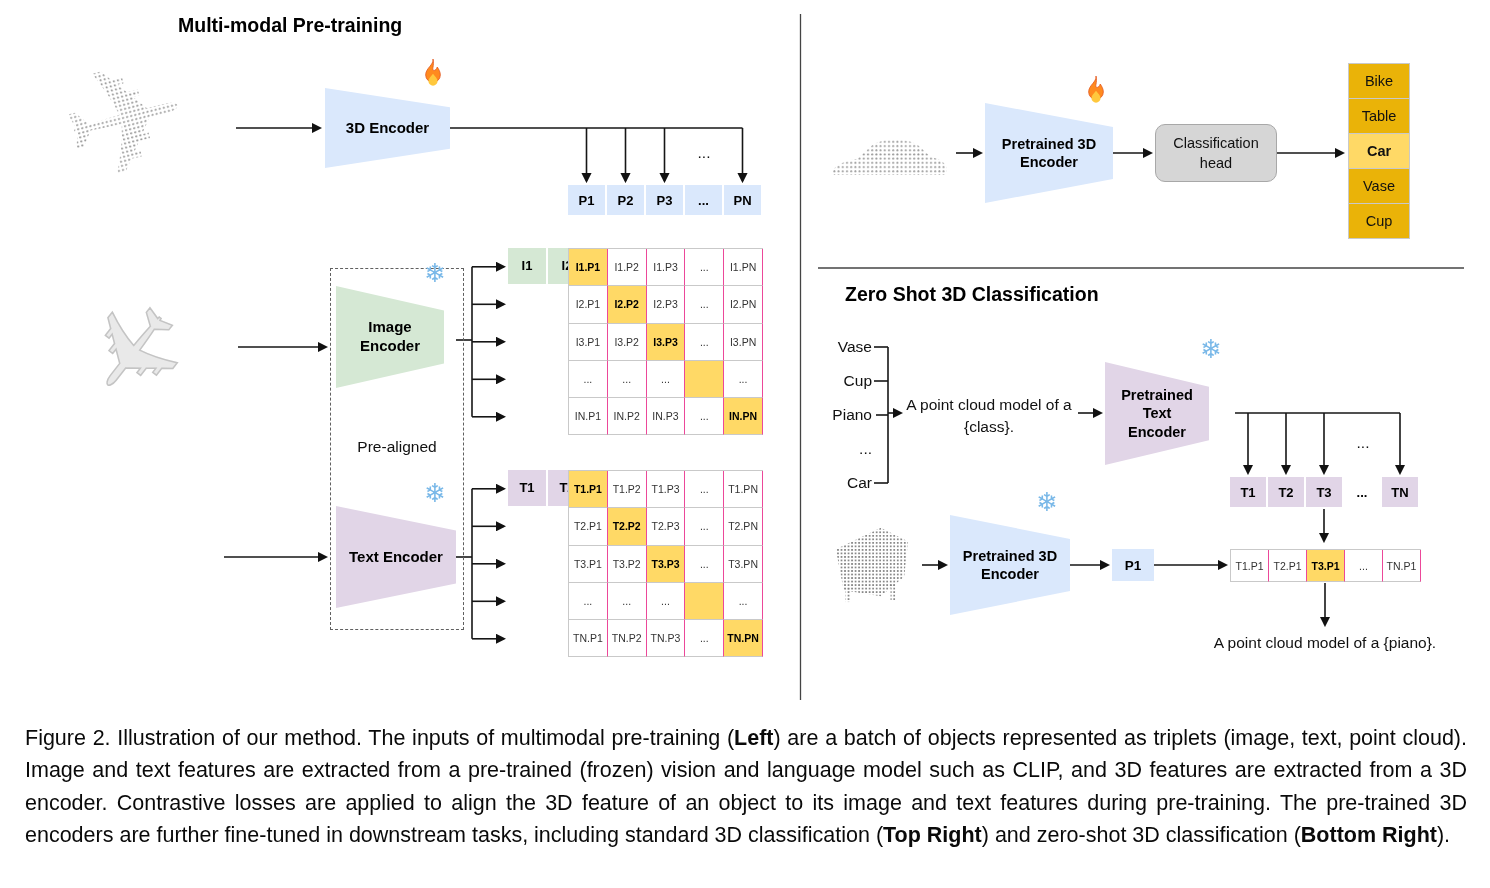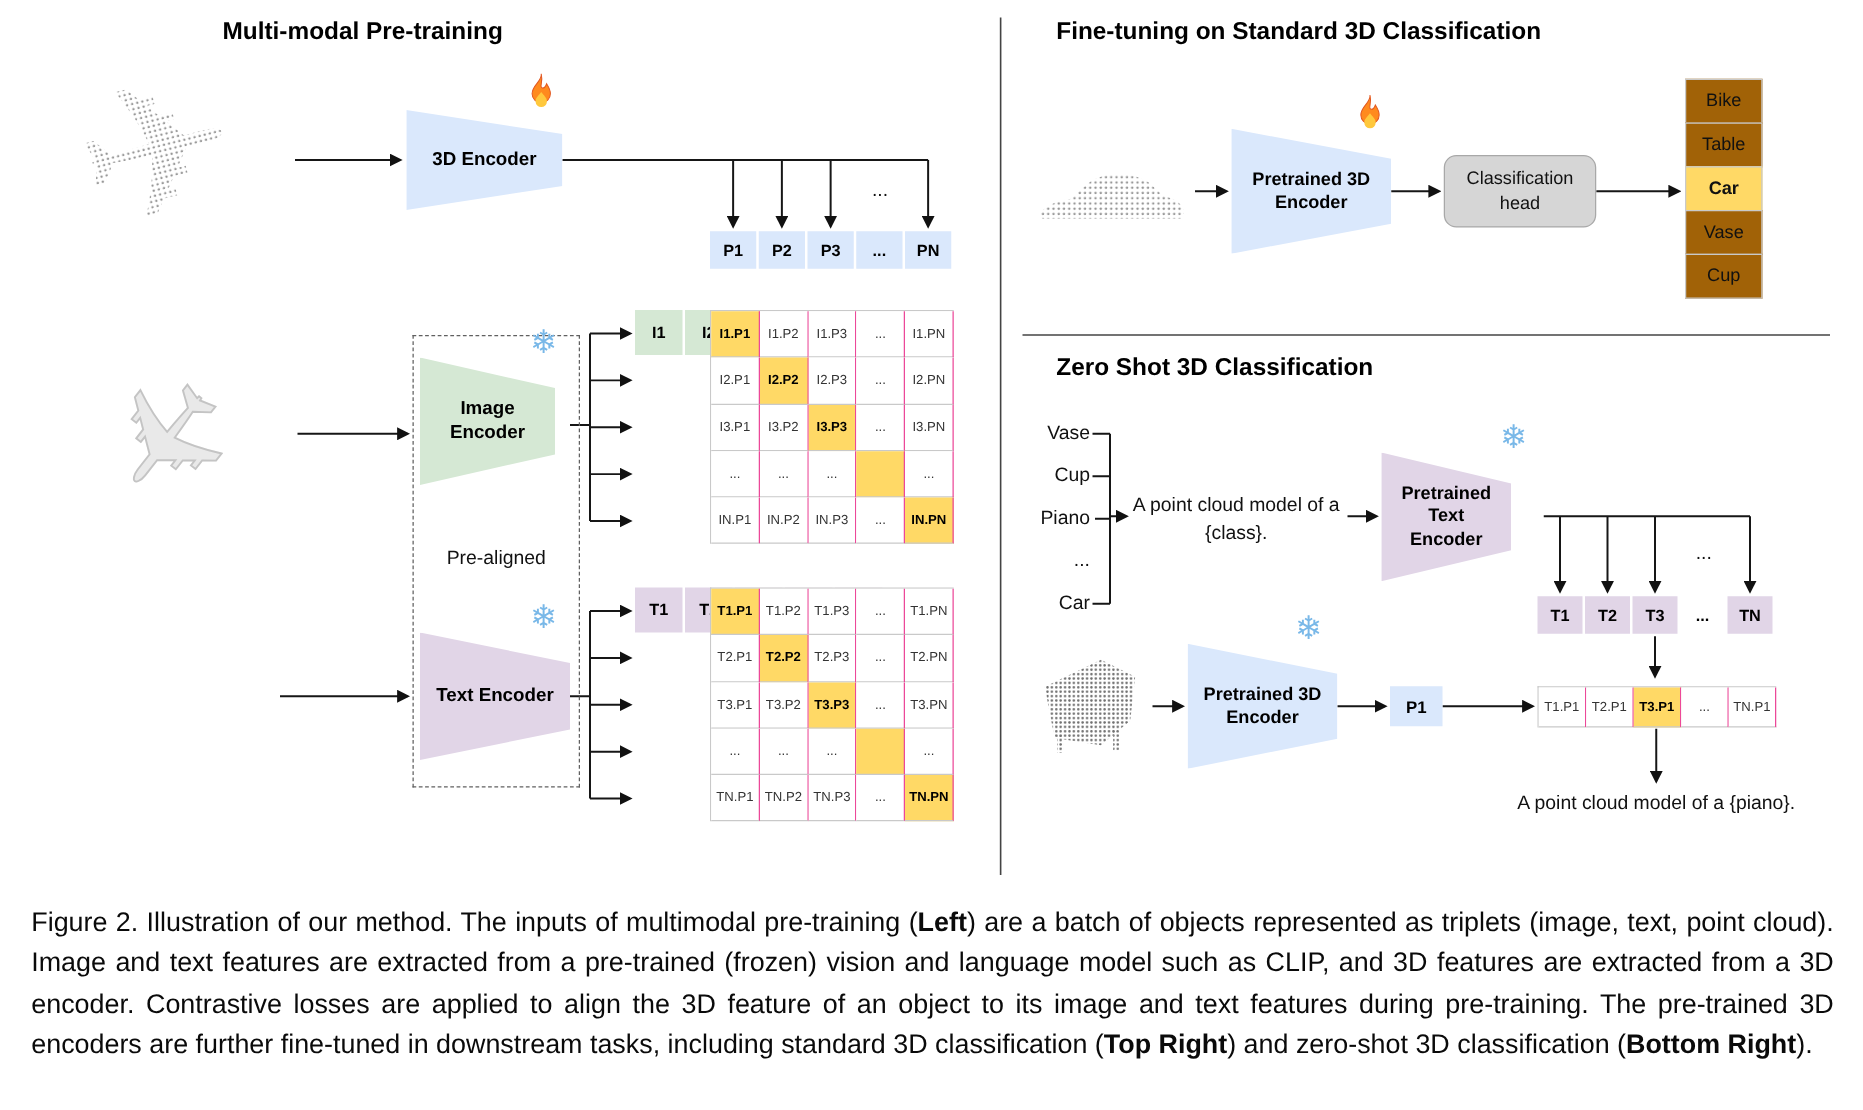--- a/index.html
+++ b/index.html
@@ -26,21 +26,21 @@
   .hrow .cell.plain{background:#fff}
   .vcol{position:absolute;display:flex;gap:2px}
   .vcol .cell{width:38px;height:35.5px;display:flex;align-items:center;justify-content:center;font-weight:bold;font-size:13px}
   .vcol.green .cell{background:#d5e8d4}
   .vcol.purple .cell{background:#e1d5e7}
   .matrix{position:absolute;display:grid;border-top:1px solid #c9c9c9;border-left:1px solid #c9c9c9;background:#fff}
   .matrix .cell{border-right:1px solid #ec4899;border-bottom:1px solid #c9c9c9;background:#fff;
                 display:flex;align-items:center;justify-content:center;font-size:10.5px;color:#333}
   .matrix .cell.hl{background:#ffd966;font-weight:bold;color:#000}
   .vlist{position:absolute;display:flex;flex-direction:column}
-  .vlist .cell{width:62px;height:36px;background:#a16207;border:1px solid #c9c9c9;margin-top:-1px;
+  .vlist .cell{width:62px;height:36px;background:#eab308;border:1px solid #c9c9c9;margin-top:-1px;
                display:flex;align-items:center;justify-content:center;font-size:14.5px;color:#111}
   .vlist .cell:first-child{margin-top:0}
   .vlist .cell.hl{background:#ffd966;font-weight:bold}
   .words{position:absolute;display:flex;flex-direction:column;align-items:flex-end}
   .words .cell{height:34px;display:flex;align-items:center;font-size:15.5px;color:#111}
   .pcell{position:absolute;background:#dae8fc;display:flex;align-items:center;justify-content:center;
          font-weight:bold;font-size:13.5px}
   .pcwrap{position:absolute}
   .pcwrap svg{overflow:visible}
   .caption{position:absolute;left:25px;top:722px;width:1442px;font-family:Liberation Sans, sans-serif;
@@ -222,21 +222,20 @@
       <div class="cell">...</div>
       <div class="cell hl"></div>
       <div class="cell">...</div>
       <div class="cell">TN.P1</div>
       <div class="cell">TN.P2</div>
       <div class="cell">TN.P3</div>
       <div class="cell">...</div>
       <div class="cell hl">TN.PN</div>
     </div>
 
-  <div class="title" style="left:845px;top:14px;width:600px">Fine-tuning on Standard 3D Classification</div>
 
   <div class="pcwrap" style="left:824px;top:120px;width:130px;height:62px">
     <svg width="130" height="62" viewBox="0 0 130 56">
       <path d="M8 50 C10 42 20 38 33 36 L46 24 C58 14 82 14 95 23 L107 34 C117 36 123 41 123 47 L121 52 L10 52 Z" fill="url(#pcdots)"></path>
     </svg>
   </div>
 
   <div class="trap blue small" style="left:985px;top:103px;width:128px;height:100px">Pretrained 3D Encoder</div>
 
   <svg class="fireicon" style="left:1080px;top:74px" width="32" height="32" viewBox="0 0 24 24">

